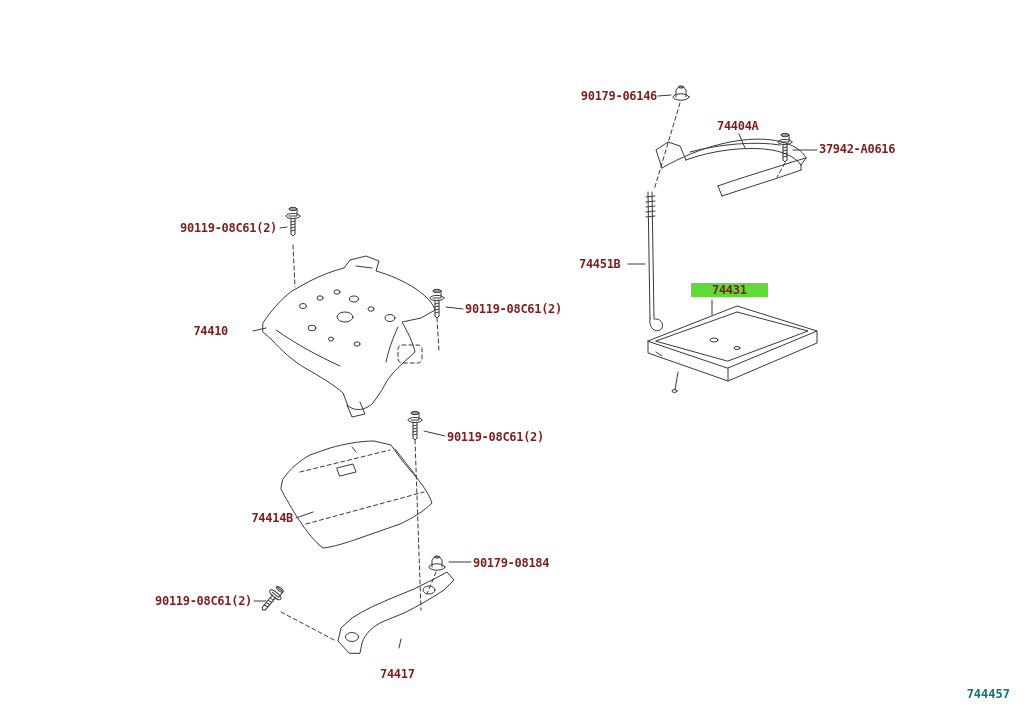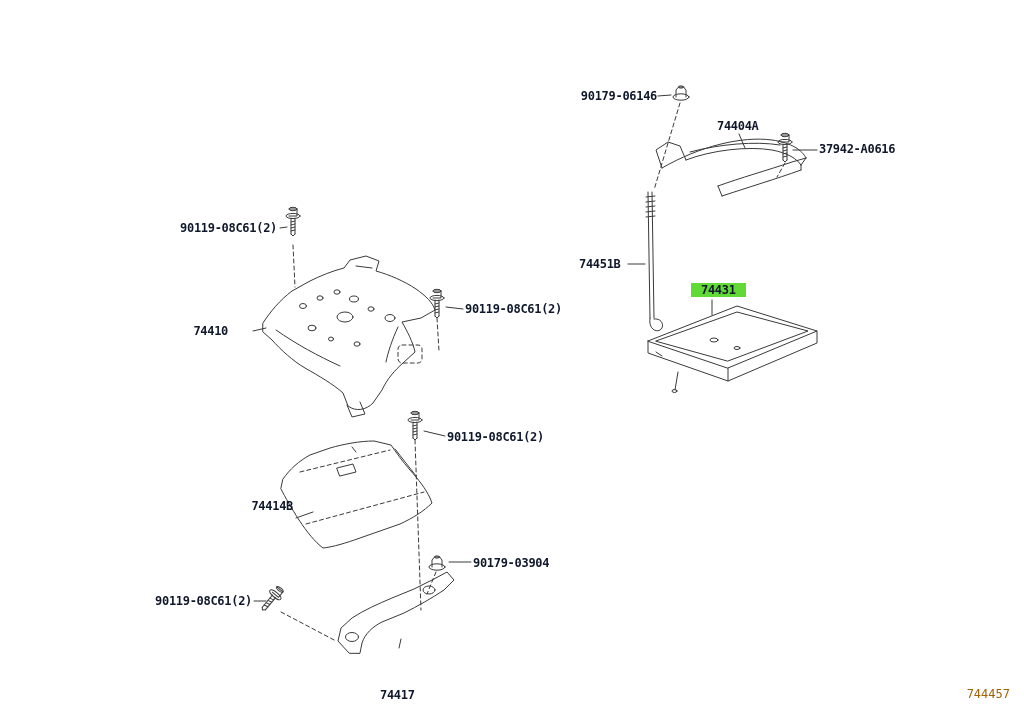--- a/index.html
+++ b/index.html
@@ -18,32 +18,32 @@
     fill:none;
     stroke-width:1;
     stroke-linecap:round;
     stroke-linejoin:round;
   }
   .lbl {
     position:absolute;
     font-size:12px;
     font-weight:bold;
     line-height:14px;
-    color:#0f172a;
+    color:#7f1d1d;
     white-space:nowrap;
     cursor:pointer;
     letter-spacing:-0.3px;
   }
   .highlight {
     background: var(--hl,#61d937);
-    padding:0 10px;
+    padding:0 21px;
   }
   .dim {
-    font-weight:normal;
-    color:#a16207;
+    font-weight:bold;
+    color:#0f766e;
     cursor:default;
     letter-spacing:0;
   }
 </style>
 </head>
 <body>
 
 <div class="stage">
 
   <svg width="1024" height="707" viewBox="0 0 1024 707">
@@ -179,19 +179,19 @@
 
   <div class="lbl" style="right:367px;top:89px">90179-06146</div>
   <div class="lbl" style="left:717px;top:119px">74404A</div>
   <div class="lbl" style="left:819px;top:142px">37942-A0616</div>
   <div class="lbl" style="left:579px;top:257px">74451B</div>
   <div class="lbl highlight" style="left:691px;top:283px">74431</div>
   <div class="lbl" style="right:747px;top:221px">90119-08C61(2)</div>
   <div class="lbl" style="right:796px;top:324px">74410</div>
   <div class="lbl" style="left:465px;top:302px">90119-08C61(2)</div>
   <div class="lbl" style="left:447px;top:430px">90119-08C61(2)</div>
-  <div class="lbl" style="right:731px;top:499px">74414B</div>
-  <div class="lbl" style="left:473px;top:556px">90179-03904</div>
+  <div class="lbl" style="right:731px;top:511px">74414B</div>
+  <div class="lbl" style="left:473px;top:556px">90179-08184</div>
   <div class="lbl" style="right:772px;top:594px">90119-08C61(2)</div>
-  <div class="lbl" style="left:380px;top:688px">74417</div>
+  <div class="lbl" style="left:380px;top:667px">74417</div>
 
   <div class="lbl dim" style="right:14px;top:687px">744457</div>
 </div>
 
 </body></html>

